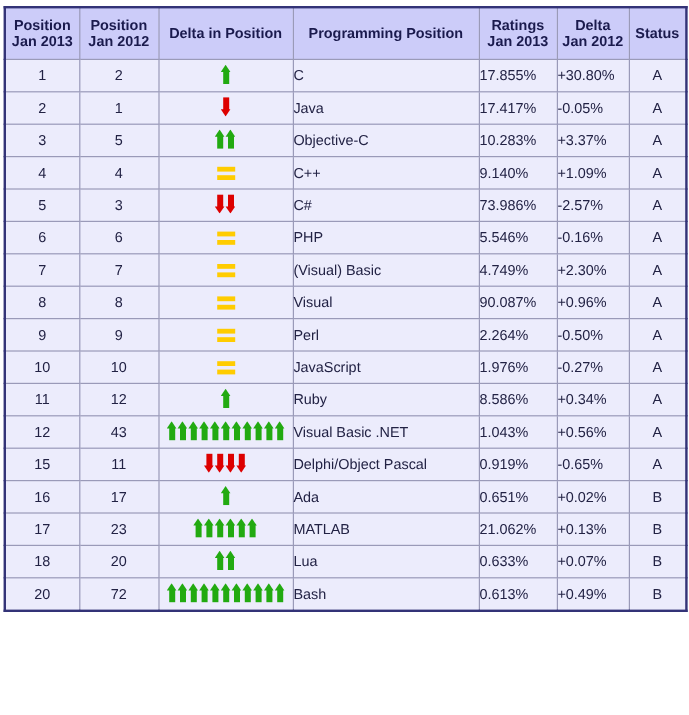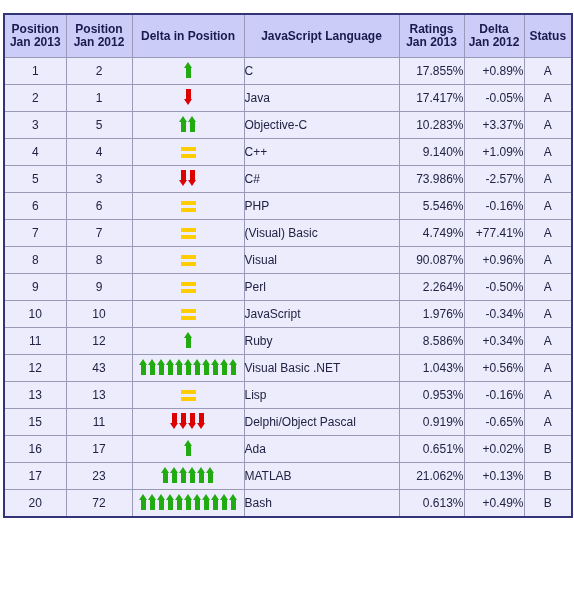--- a/index.html
+++ b/index.html
@@ -9,21 +9,21 @@
     background: #ffffff;
   }
   body {
     width: 574px;
     height: 596px;
     font-family: "Liberation Sans", sans-serif;
     overflow: hidden;
   }
 
   #table-wrap {
-    padding: 13px 3px 0 3px;
+    padding: 5px 3px 0 3px;
     box-sizing: border-box;
   }
 
   table.tiobe {
     border-collapse: collapse;
     width: 568px;
     table-layout: fixed;
     border: 2px solid #333377;
     background: #ececfc;
   }
@@ -66,21 +66,21 @@
     padding: 0 2px;
     overflow: hidden;
     white-space: nowrap;
   }
   td.c-lang {
     text-align: left;
     padding-left: 6px;
     color: #2222bb;
   }
   td.c-rating, td.c-delta {
-    text-align: right;
+    text-align: left;
     color: #222222;
   }
   td.c-status {
     text-align: center;
     color: #222244;
   }
 
   
   col.w-pos      { width: 62px; }
   col.w-posprev  { width: 66px; }
@@ -180,21 +180,21 @@
             <span class="hdr-line">Jan 2013</span>
           </th>
           <th>
             <span class="hdr-line">Position</span>
             <span class="hdr-line">Jan 2012</span>
           </th>
           <th>
             <span class="hdr-line">Delta in Position</span>
           </th>
           <th>
-            <span class="hdr-line">JavaScript Language</span>
+            <span class="hdr-line">Programming Position</span>
           </th>
           <th>
             <span class="hdr-line">Ratings</span>
             <span class="hdr-line">Jan 2013</span>
           </th>
           <th>
             <span class="hdr-line">Delta</span>
             <span class="hdr-line">Jan 2012</span>
           </th>
           <th>
@@ -202,21 +202,21 @@
           </th>
         </tr>
     </thead>
     <tbody id="table-body">
         <tr>
           <td class="c-pos">1</td>
           <td class="c-pos-prev">2</td>
           <td class="c-delta-icons"><span class="arrows"><span class="arrow up"></span></span></td>
           <td class="c-lang">C</td>
           <td class="c-rating">17.855%</td>
-          <td class="c-delta">+0.89%</td>
+          <td class="c-delta">+30.80%</td>
           <td class="c-status">A</td>
         </tr>
         <tr>
           <td class="c-pos">2</td>
           <td class="c-pos-prev">1</td>
           <td class="c-delta-icons"><span class="arrows"><span class="arrow down"></span></span></td>
           <td class="c-lang">Java</td>
           <td class="c-rating">17.417%</td>
           <td class="c-delta">-0.05%</td>
           <td class="c-status">A</td>
@@ -256,21 +256,21 @@
           <td class="c-rating">5.546%</td>
           <td class="c-delta">-0.16%</td>
           <td class="c-status">A</td>
         </tr>
         <tr>
           <td class="c-pos">7</td>
           <td class="c-pos-prev">7</td>
           <td class="c-delta-icons"><span class="equals"><i></i><i></i></span></td>
           <td class="c-lang">(Visual) Basic</td>
           <td class="c-rating">4.749%</td>
-          <td class="c-delta">+77.41%</td>
+          <td class="c-delta">+2.30%</td>
           <td class="c-status">A</td>
         </tr>
         <tr>
           <td class="c-pos">8</td>
           <td class="c-pos-prev">8</td>
           <td class="c-delta-icons"><span class="equals"><i></i><i></i></span></td>
           <td class="c-lang">Visual</td>
           <td class="c-rating">90.087%</td>
           <td class="c-delta">+0.96%</td>
           <td class="c-status">A</td>
@@ -283,48 +283,39 @@
           <td class="c-rating">2.264%</td>
           <td class="c-delta">-0.50%</td>
           <td class="c-status">A</td>
         </tr>
         <tr>
           <td class="c-pos">10</td>
           <td class="c-pos-prev">10</td>
           <td class="c-delta-icons"><span class="equals"><i></i><i></i></span></td>
           <td class="c-lang">JavaScript</td>
           <td class="c-rating">1.976%</td>
-          <td class="c-delta">-0.34%</td>
+          <td class="c-delta">-0.27%</td>
           <td class="c-status">A</td>
         </tr>
         <tr>
           <td class="c-pos">11</td>
           <td class="c-pos-prev">12</td>
           <td class="c-delta-icons"><span class="arrows"><span class="arrow up"></span></span></td>
           <td class="c-lang">Ruby</td>
           <td class="c-rating">8.586%</td>
           <td class="c-delta">+0.34%</td>
           <td class="c-status">A</td>
         </tr>
         <tr>
           <td class="c-pos">12</td>
           <td class="c-pos-prev">43</td>
           <td class="c-delta-icons"><span class="arrows"><span class="arrow up"></span><span class="arrow up"></span><span class="arrow up"></span><span class="arrow up"></span><span class="arrow up"></span><span class="arrow up"></span><span class="arrow up"></span><span class="arrow up"></span><span class="arrow up"></span><span class="arrow up"></span><span class="arrow up"></span></span></td>
           <td class="c-lang">Visual Basic .NET</td>
           <td class="c-rating">1.043%</td>
           <td class="c-delta">+0.56%</td>
-          <td class="c-status">A</td>
-        </tr>
-        <tr>
-          <td class="c-pos">13</td>
-          <td class="c-pos-prev">13</td>
-          <td class="c-delta-icons"><span class="equals"><i></i><i></i></span></td>
-          <td class="c-lang">Lisp</td>
-          <td class="c-rating">0.953%</td>
-          <td class="c-delta">-0.16%</td>
           <td class="c-status">A</td>
         </tr>
         <tr>
           <td class="c-pos">15</td>
           <td class="c-pos-prev">11</td>
           <td class="c-delta-icons"><span class="arrows"><span class="arrow down"></span><span class="arrow down"></span><span class="arrow down"></span><span class="arrow down"></span></span></td>
           <td class="c-lang">Delphi/Object Pascal</td>
           <td class="c-rating">0.919%</td>
           <td class="c-delta">-0.65%</td>
           <td class="c-status">A</td>
@@ -341,20 +332,29 @@
         <tr>
           <td class="c-pos">17</td>
           <td class="c-pos-prev">23</td>
           <td class="c-delta-icons"><span class="arrows"><span class="arrow up"></span><span class="arrow up"></span><span class="arrow up"></span><span class="arrow up"></span><span class="arrow up"></span><span class="arrow up"></span></span></td>
           <td class="c-lang">MATLAB</td>
           <td class="c-rating">21.062%</td>
           <td class="c-delta">+0.13%</td>
           <td class="c-status">B</td>
         </tr>
         <tr>
+          <td class="c-pos">18</td>
+          <td class="c-pos-prev">20</td>
+          <td class="c-delta-icons"><span class="arrows"><span class="arrow up"></span><span class="arrow up"></span></span></td>
+          <td class="c-lang">Lua</td>
+          <td class="c-rating">0.633%</td>
+          <td class="c-delta">+0.07%</td>
+          <td class="c-status">B</td>
+        </tr>
+        <tr>
           <td class="c-pos">20</td>
           <td class="c-pos-prev">72</td>
           <td class="c-delta-icons"><span class="arrows"><span class="arrow up"></span><span class="arrow up"></span><span class="arrow up"></span><span class="arrow up"></span><span class="arrow up"></span><span class="arrow up"></span><span class="arrow up"></span><span class="arrow up"></span><span class="arrow up"></span><span class="arrow up"></span><span class="arrow up"></span></span></td>
           <td class="c-lang">Bash</td>
           <td class="c-rating">0.613%</td>
           <td class="c-delta">+0.49%</td>
           <td class="c-status">B</td>
         </tr>
       </tbody>
   </table>

